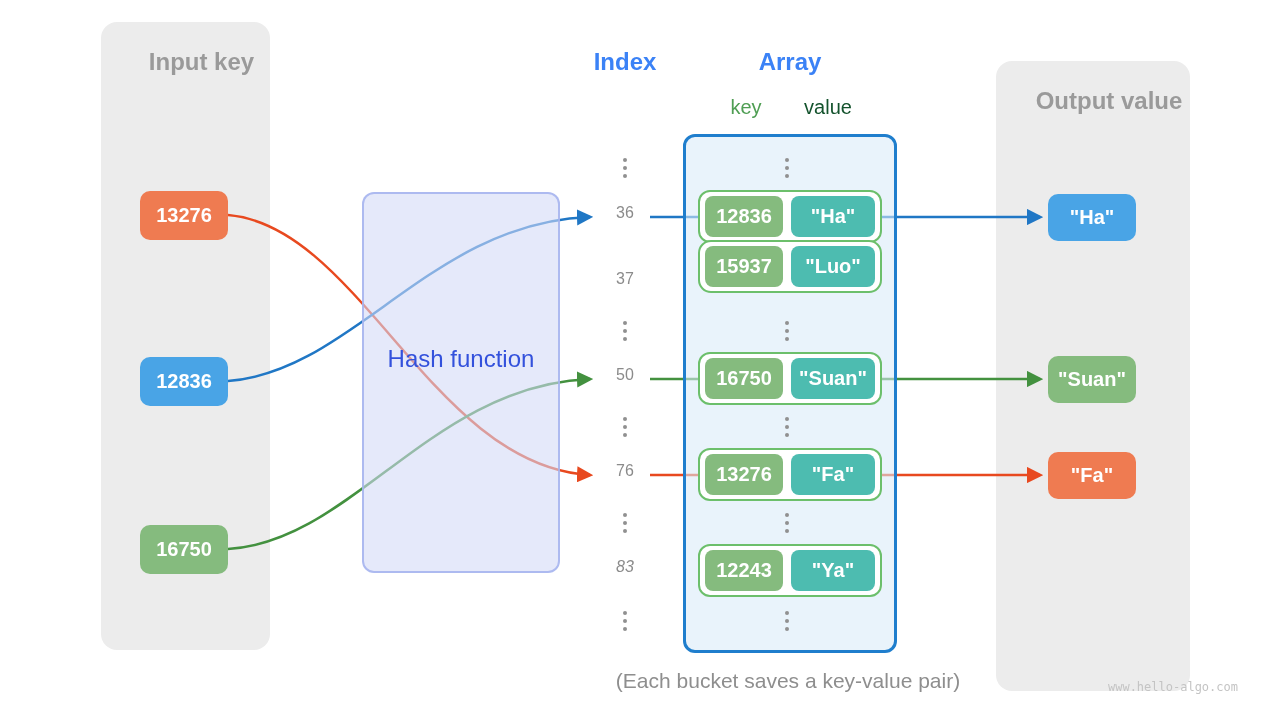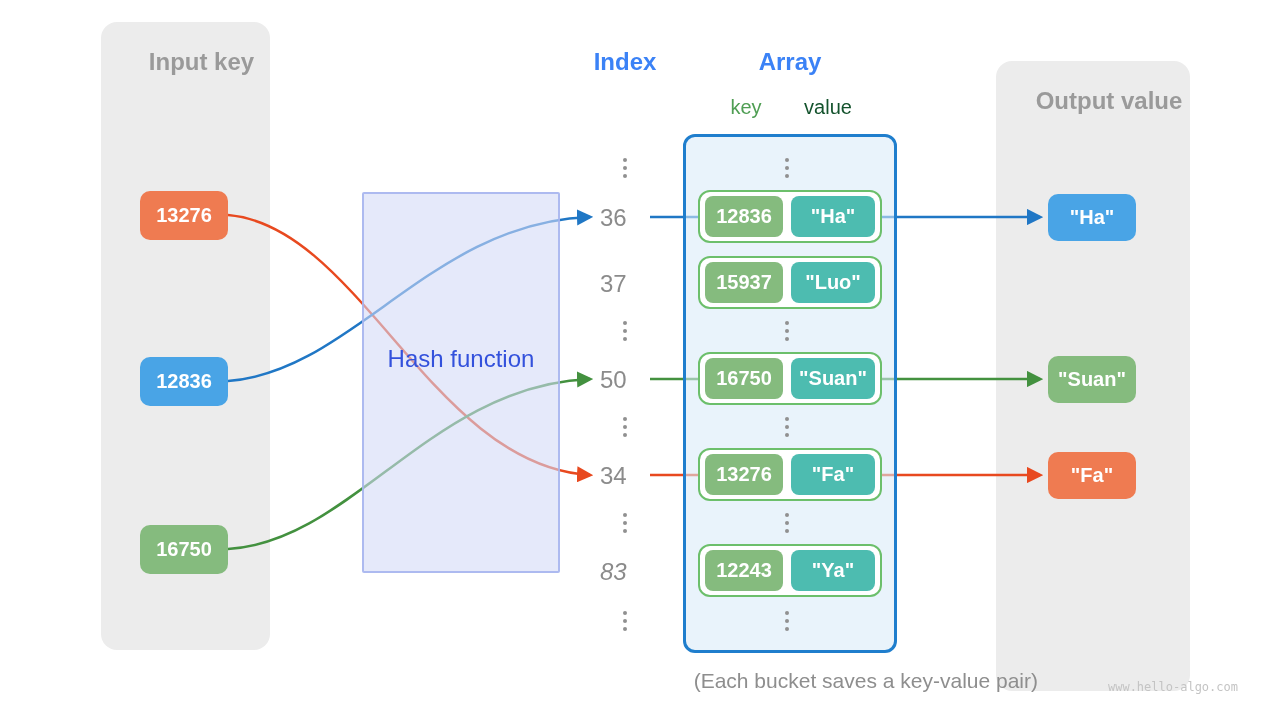--- a/index.html
+++ b/index.html
@@ -16,41 +16,41 @@
     position:absolute;top:26px;left:16px;width:100%;text-align:center;
     font-size:24px;font-weight:bold;color:#9a9a9a;
   }
   
   #connectors{position:absolute;left:0;top:0;z-index:2;}
   
   #hash-box{
     left:362px;top:192px;width:198px;height:381px;z-index:3;
     background:rgba(210,217,246,0.58);
     border:2px solid rgba(163,178,238,0.85);
-    border-radius:2px;box-sizing:border-box;
+    border-radius:12px;box-sizing:border-box;
   }
   #hash-title{position:absolute;left:0;top:151px;width:100%;text-align:center;
     font-size:24px;color:#3351dc;}
   #hash-formula{position:absolute;left:0;top:197px;width:100%;text-align:center;
     font-size:25px;font-weight:bold;color:#2b35cc;letter-spacing:0.5px;word-spacing:-4px;}
   
   .col-header{font-size:24px;font-weight:bold;color:#3b82f6;text-align:center;z-index:5;}
   #index-header{left:575px;top:48px;width:100px;}
   #array-header{left:740px;top:48px;width:100px;}
   .kv-header{font-size:20px;text-align:center;z-index:5;}
   #key-header{left:706px;top:96px;width:80px;color:#4f9e53;}
   #value-header{left:788px;top:96px;width:80px;color:#14532d;}
   
   #array-container{
     left:683px;top:134px;width:214px;height:519px;z-index:3;
     background:rgba(217,235,248,0.58);
     border:3px solid #1f7ecd;border-radius:12px;box-sizing:border-box;
   }
   
-  .index-label{left:600px;width:50px;font-size:24px;color:#8b8b8b;z-index:5;}
+  .index-label{left:600px;width:50px;text-align:center;font-size:16px;color:#8b8b8b;z-index:5;}
   
   .dots{display:flex;flex-direction:column;gap:4px;align-items:center;z-index:5;}
   .dots span{width:4px;height:4px;border-radius:50%;background:#909090;display:block;}
   .dots.idx{left:623px;}
   .dots.arr{left:785px;}
   
   .bucket{
     left:698px;width:184px;height:53px;z-index:4;
     background:#ffffff;border:2px solid #6cbf6b;border-radius:12px;
     box-sizing:border-box;display:flex;align-items:center;
@@ -65,21 +65,21 @@
   
   .keybox{
     width:88px;height:49px;border-radius:10px;z-index:4;
     display:flex;align-items:center;justify-content:center;
     font-size:20px;font-weight:bold;color:#ffffff;
   }
   .c-orange{background:#ef7b51;}
   .c-blue{background:#49a4e6;}
   .c-green{background:#85bb7e;}
   
-  #caption{left:538px;top:669px;width:500px;text-align:right;font-size:21px;color:#8e8e8e;z-index:5;}
+  #caption{left:538px;top:669px;width:500px;text-align:center;font-size:21px;color:#8e8e8e;z-index:5;}
   #watermark{left:1008px;top:680px;width:230px;text-align:right;font-size:12px;
     color:#c4c4c4;font-family:"DejaVu Sans Mono",monospace;z-index:5;}
 </style>
 </head>
 <body>
 
 <div class="abs panel" id="input-panel">
   <div class="panel-title">Input key</div>
 </div>
 <div class="abs panel" id="output-panel">
@@ -115,21 +115,21 @@
 <div class="abs col-header" id="index-header">Index</div>
 <div class="abs col-header" id="array-header">Array</div>
 <div class="abs kv-header" id="key-header">key</div>
 <div class="abs kv-header" id="value-header">value</div>
 
 <div class="abs" id="array-container"></div>
 
 <div class="abs index-label" style="top:204px;">36</div>
 <div class="abs index-label" style="top:270px;">37</div>
 <div class="abs index-label" style="top:366px;">50</div>
-<div class="abs index-label" style="top:462px;">34</div>
+<div class="abs index-label" style="top:462px;">76</div>
 <div class="abs index-label" style="top:558px;font-style:italic;">83</div>
 
 <div class="abs dots idx" style="top:158px;">
     <span></span>
     <span></span>
     <span></span>
   </div>
 <div class="abs dots idx" style="top:321px;">
     <span></span>
     <span></span>
@@ -174,21 +174,21 @@
 <div class="abs dots arr" style="top:611px;">
     <span></span>
     <span></span>
     <span></span>
   </div>
 
 <div class="abs bucket" style="top:190px;">
   <div class="kbox">12836</div>
   <div class="vbox">"Ha"</div>
 </div>
-<div class="abs bucket" style="top:256px;">
+<div class="abs bucket" style="top:240px;border-radius:13px;">
   <div class="kbox">15937</div>
   <div class="vbox">"Luo"</div>
 </div>
 <div class="abs bucket" style="top:352px;">
   <div class="kbox">16750</div>
   <div class="vbox">"Suan"</div>
 </div>
 <div class="abs bucket" style="top:448px;">
   <div class="kbox">13276</div>
   <div class="vbox">"Fa"</div>

